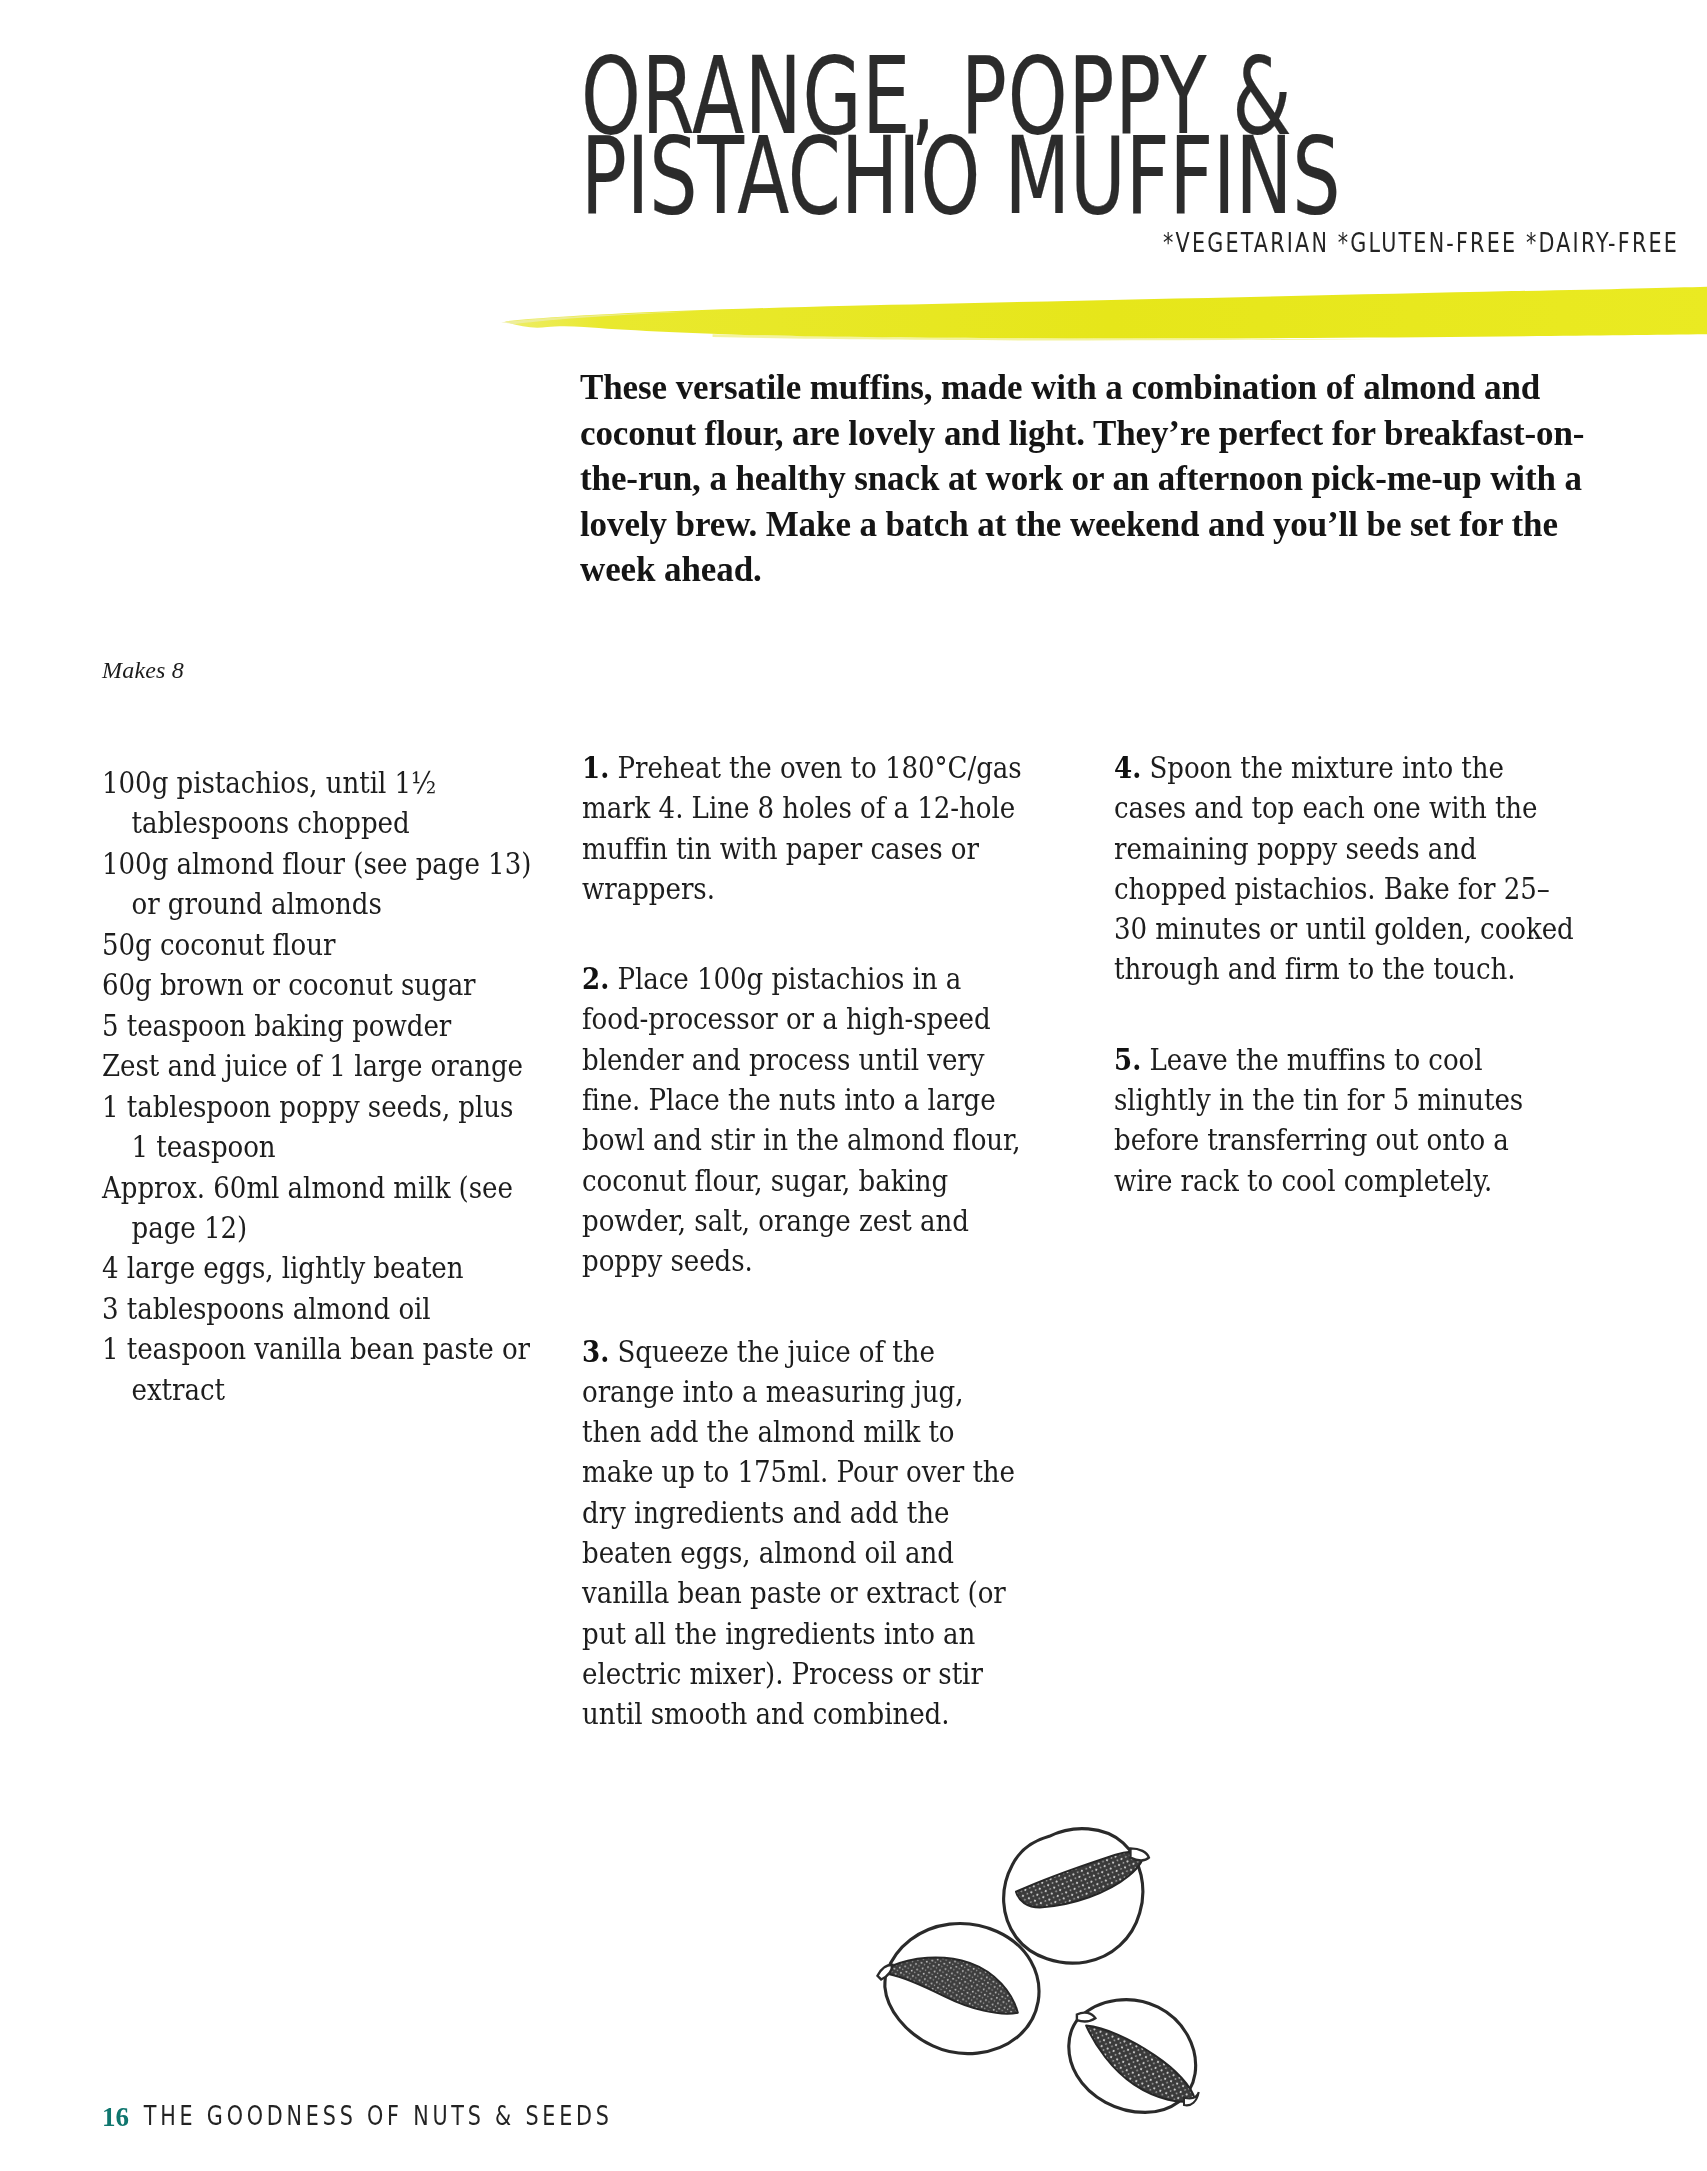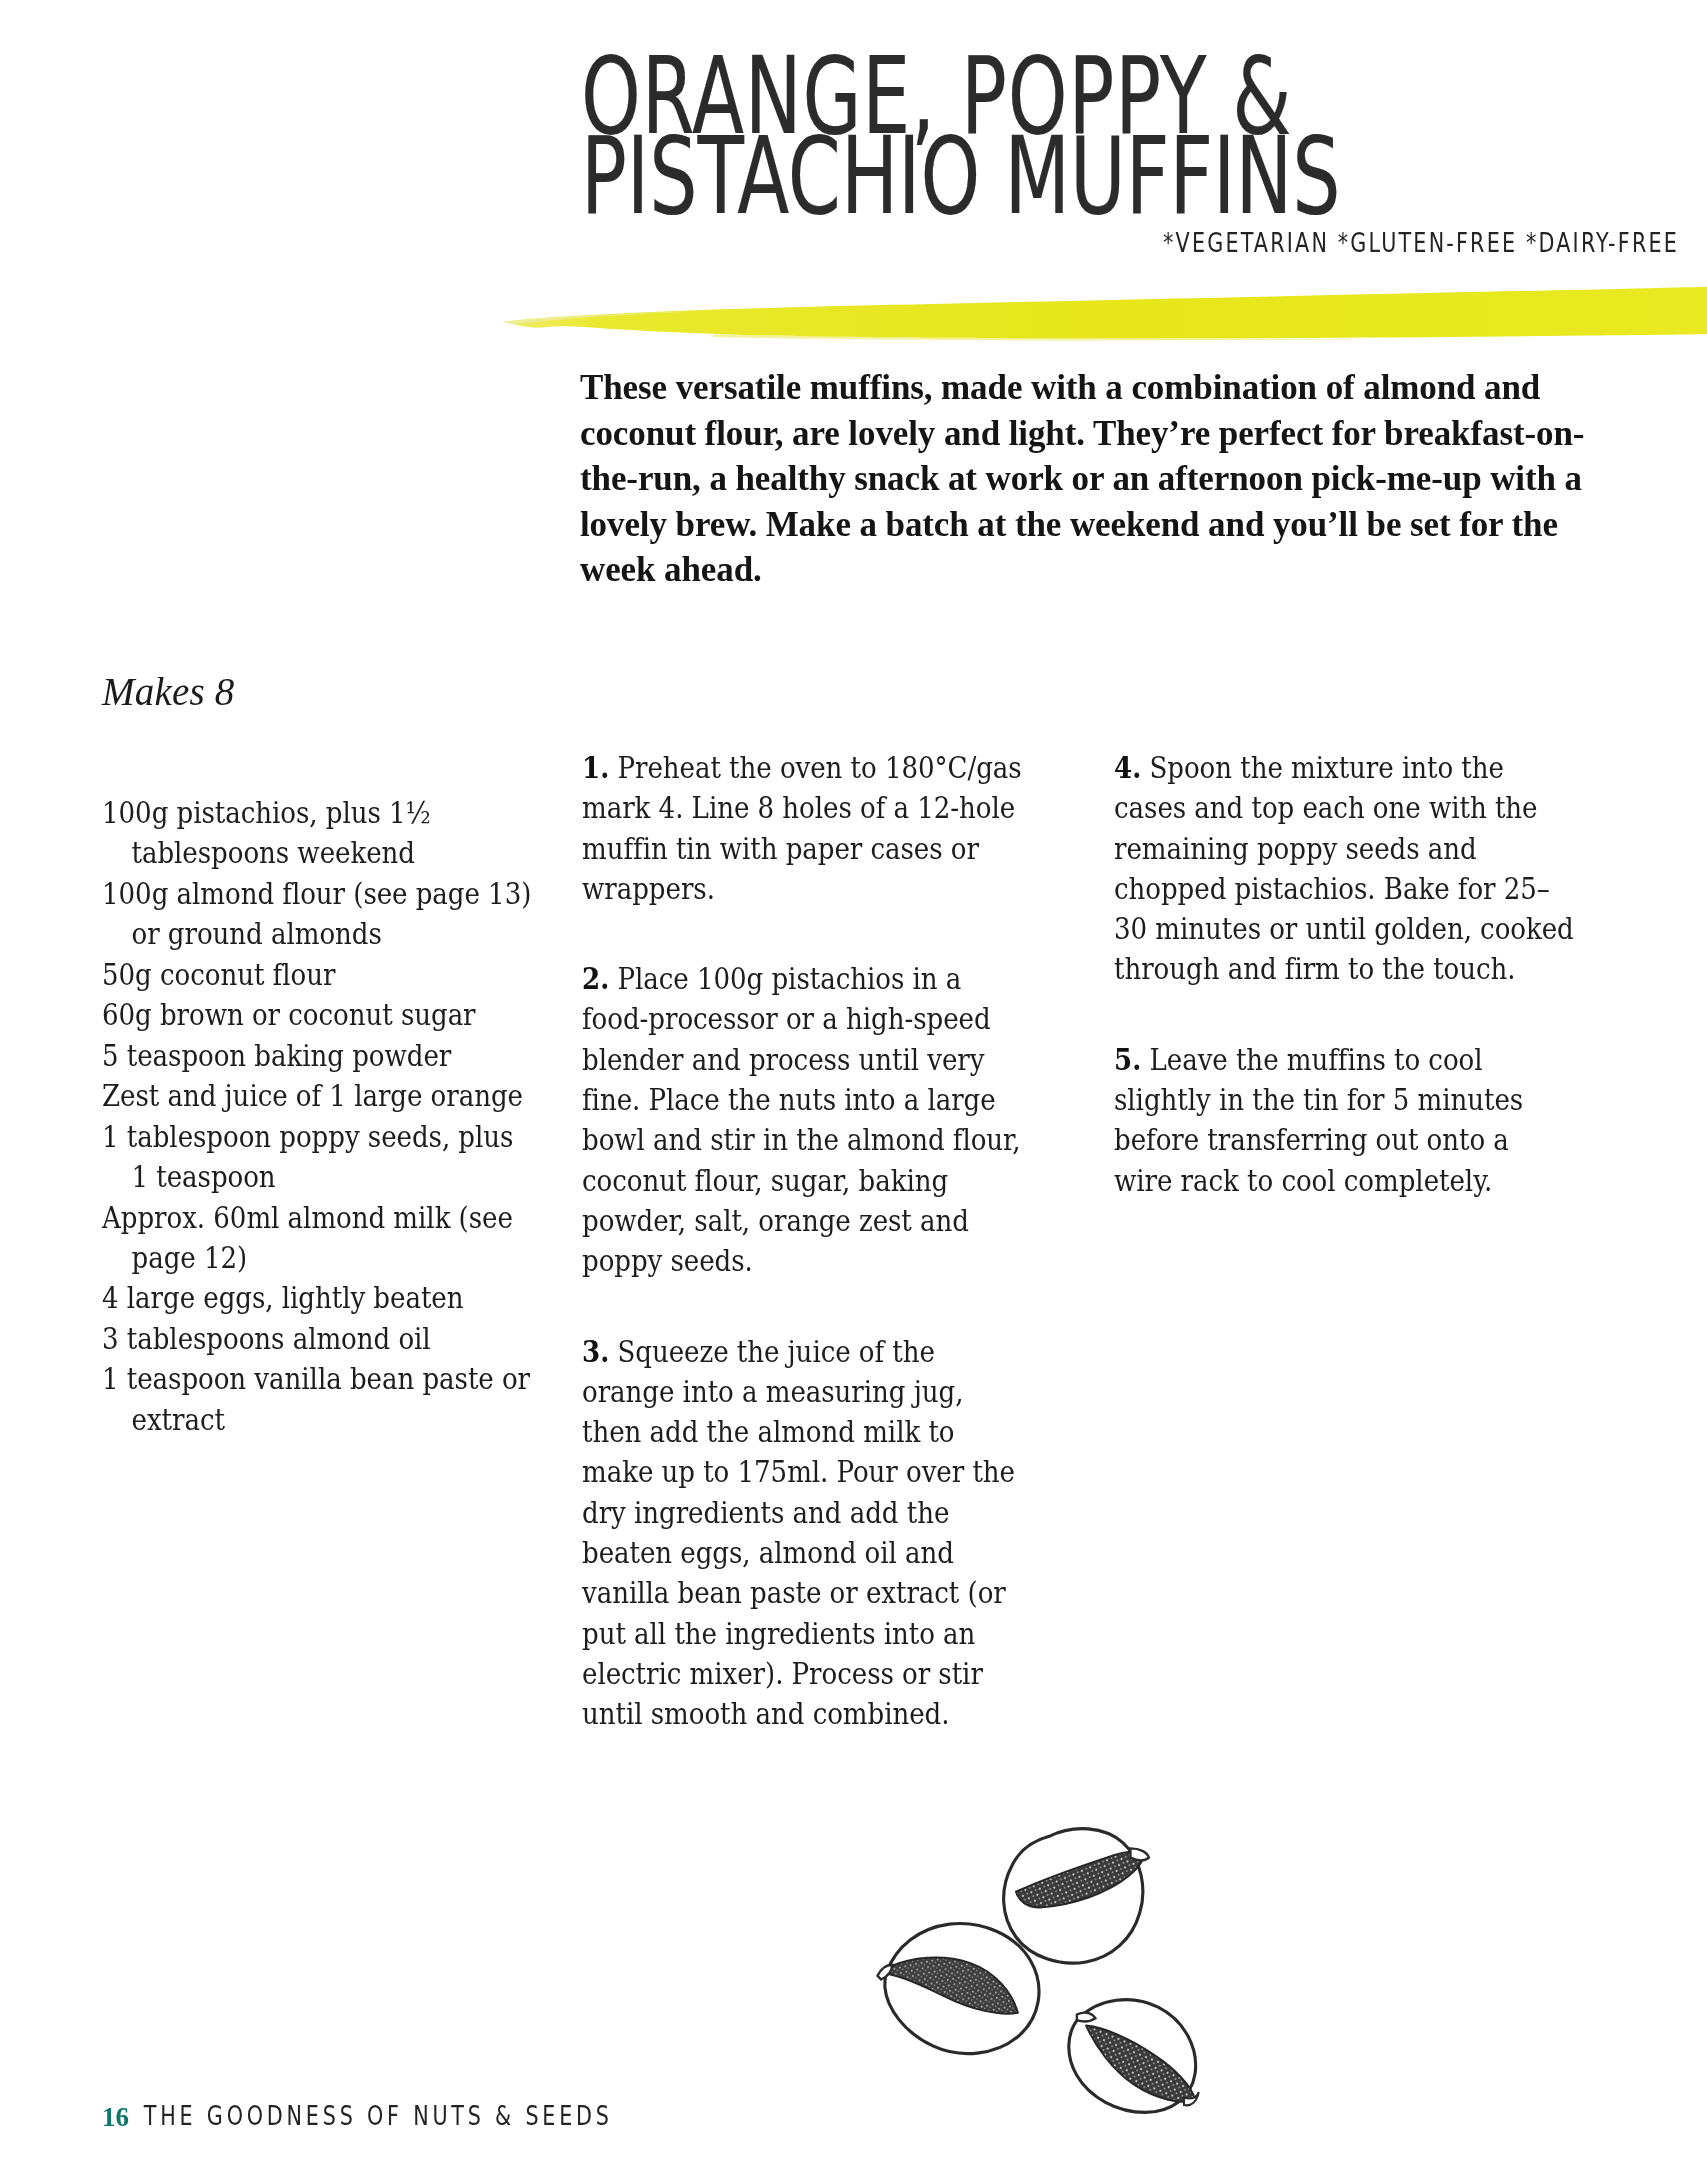--- a/index.html
+++ b/index.html
@@ -91,23 +91,23 @@
     position: absolute;
     font-family: "DejaVu Serif Condensed", "Liberation Serif", serif;
   }
   .col-ing  { left: 102px;  top: 657px;  width: 434px; }
   .col-m1   { left: 582px;  top: 748px;  width: 443px; }
   .col-m2   { left: 1114px; top: 748px;  width: 461px; }
 
   .makes {
     font-family: "Liberation Serif", "DejaVu Serif", serif;
     font-style: italic;
-    font-size: 39px;
+    font-size: 24px;
     color: #1b1b1b;
-    margin: 12px 0 79px 0;
+    margin: 0 0 79px 0;
     letter-spacing: 0.2px;
   }
 
   .ing-list {
     list-style: none;
     margin: 0;
     padding: 0;
     font-size: 29px;
     line-height: 1.395;
     color: #1d1d1d;
@@ -204,21 +204,21 @@
   </svg>
 </div>
 
 <div class="intro">These versatile muffins, made with a combination of almond and coconut flour, are lovely and light. They’re perfect for breakfast-on-the-run, a healthy snack at work or an afternoon pick-me-up with a lovely brew. Make a batch at the weekend and you’ll be set for the week ahead.</div>
 
 <div class="cols">
 
   <div class="col col-ing">
     <div class="makes">Makes 8</div>
     <ul class="ing-list">
-      <li>100g pistachios, plus 1½ tablespoons weekend</li>
+      <li>100g pistachios, until 1½ tablespoons chopped</li>
       <li>100g almond flour (see page 13) or ground almonds</li>
       <li>50g coconut flour</li>
       <li>60g brown or coconut sugar</li>
       <li>5 teaspoon baking powder</li>
       <li>Zest and juice of 1 large orange</li>
       <li>1 tablespoon poppy seeds, plus 1 teaspoon</li>
       <li>Approx. 60ml almond milk (see page 12)</li>
       <li>4 large eggs, lightly beaten</li>
       <li>3 tablespoons almond oil</li>
       <li>1 teaspoon vanilla bean paste or extract</li>

